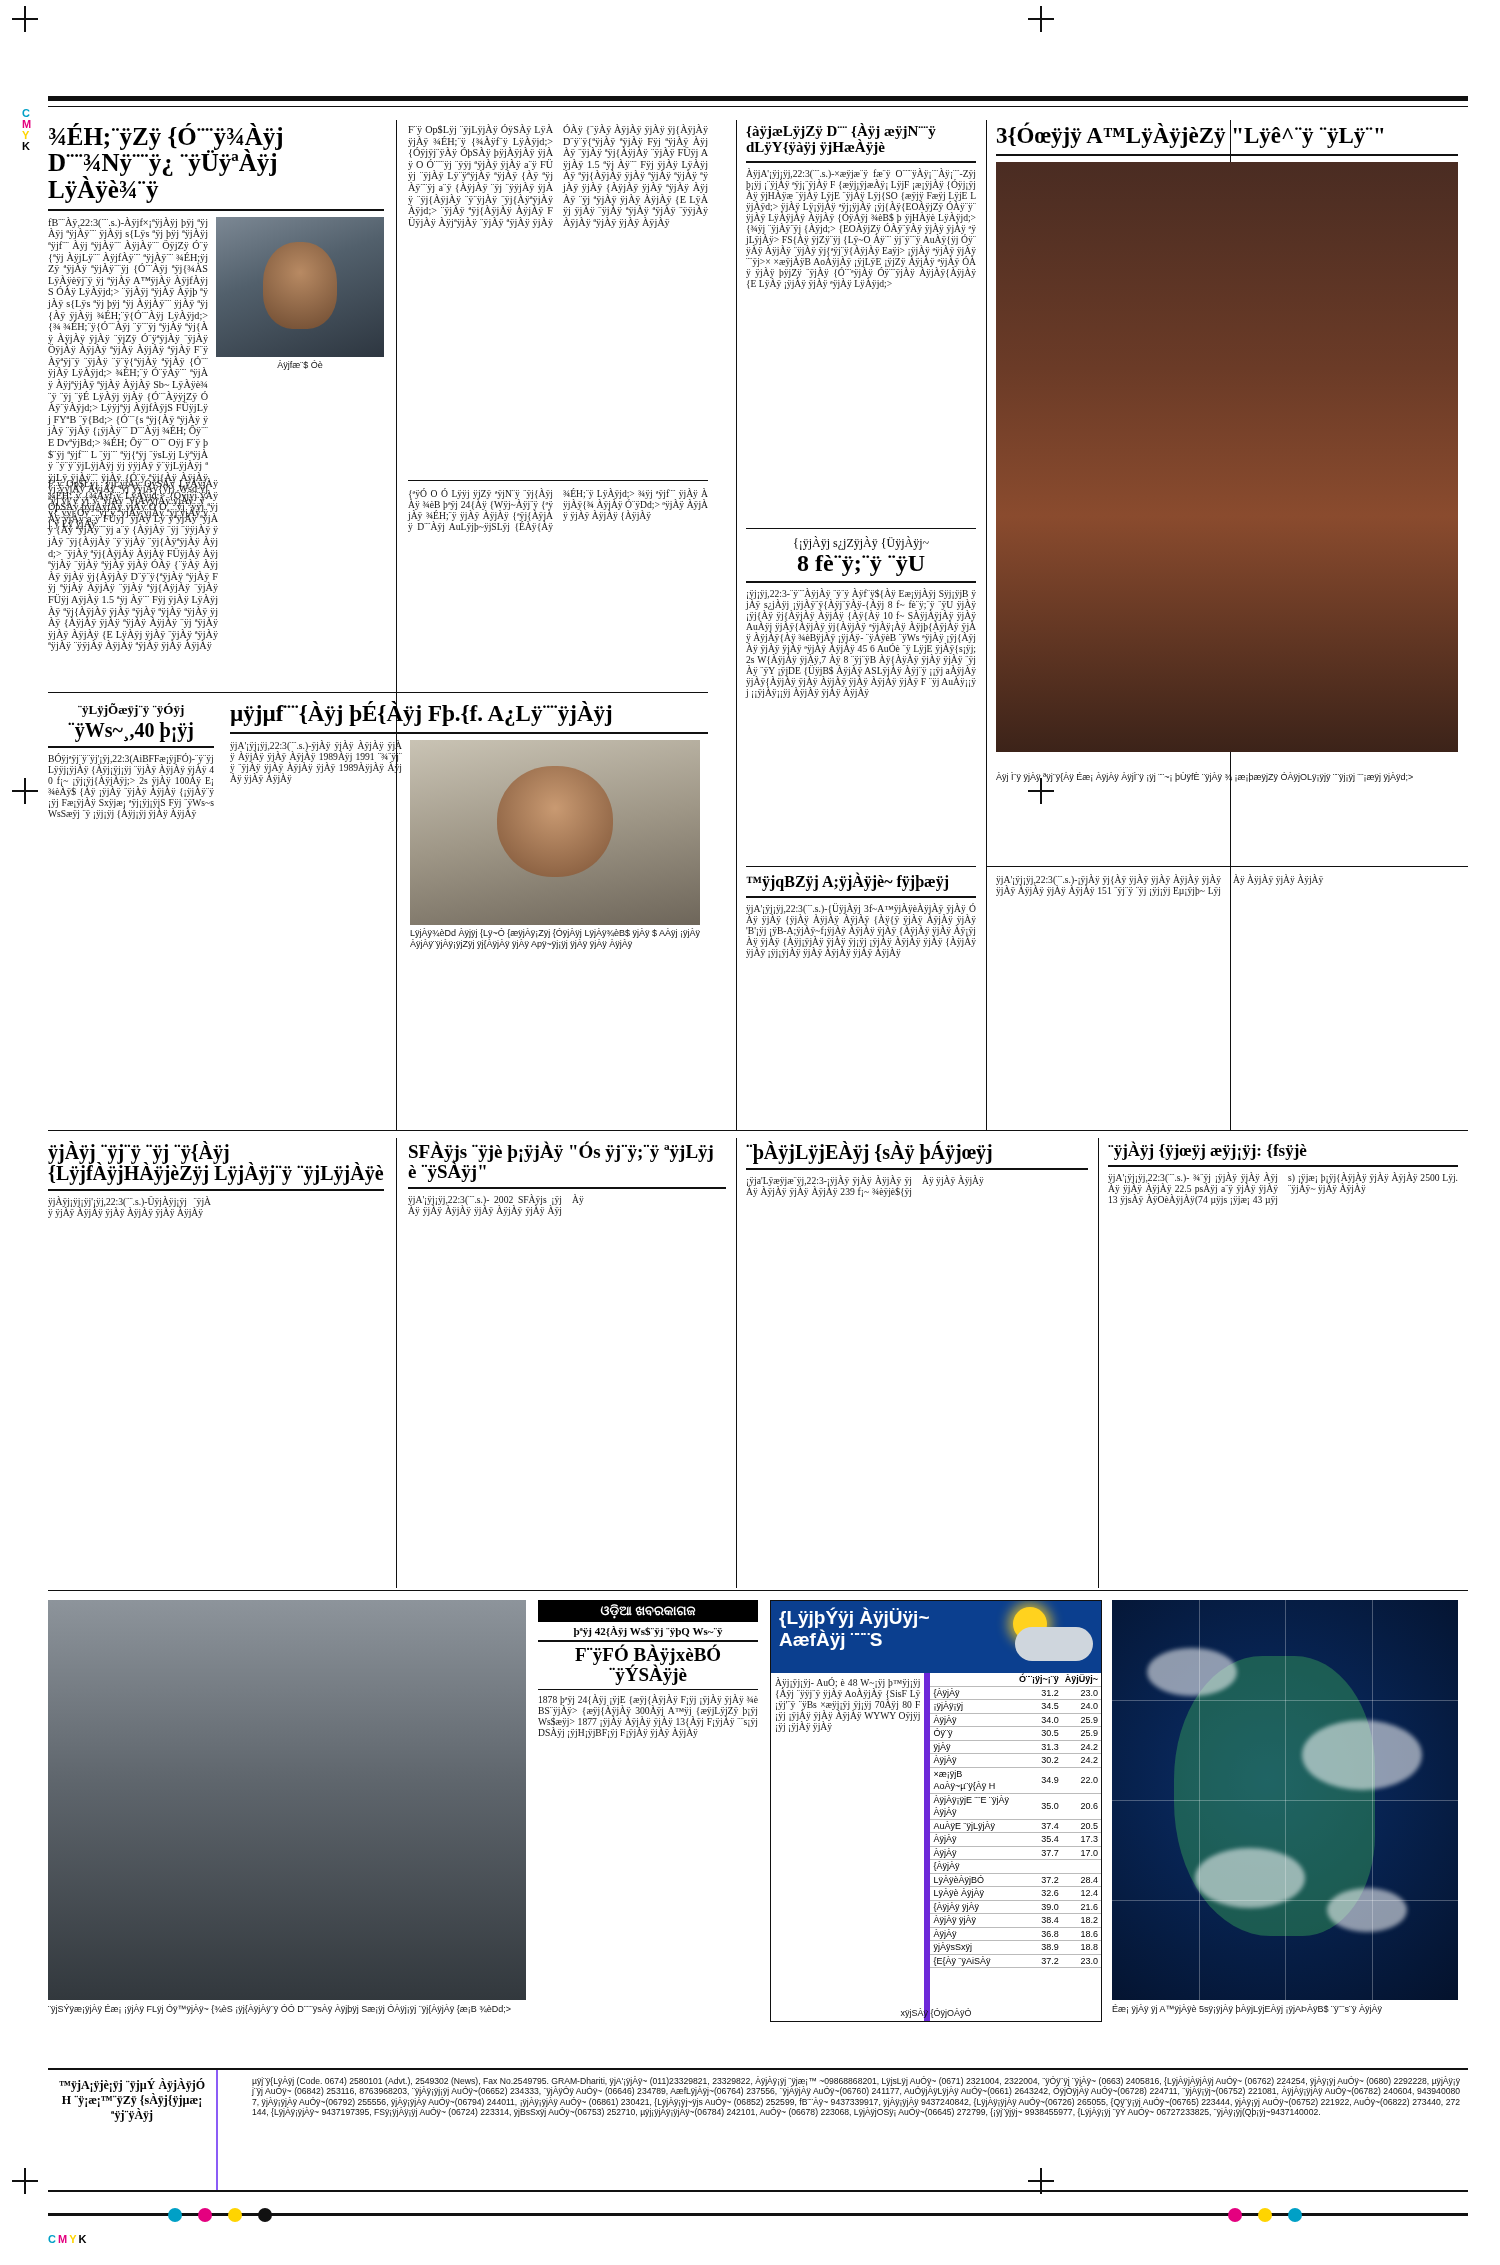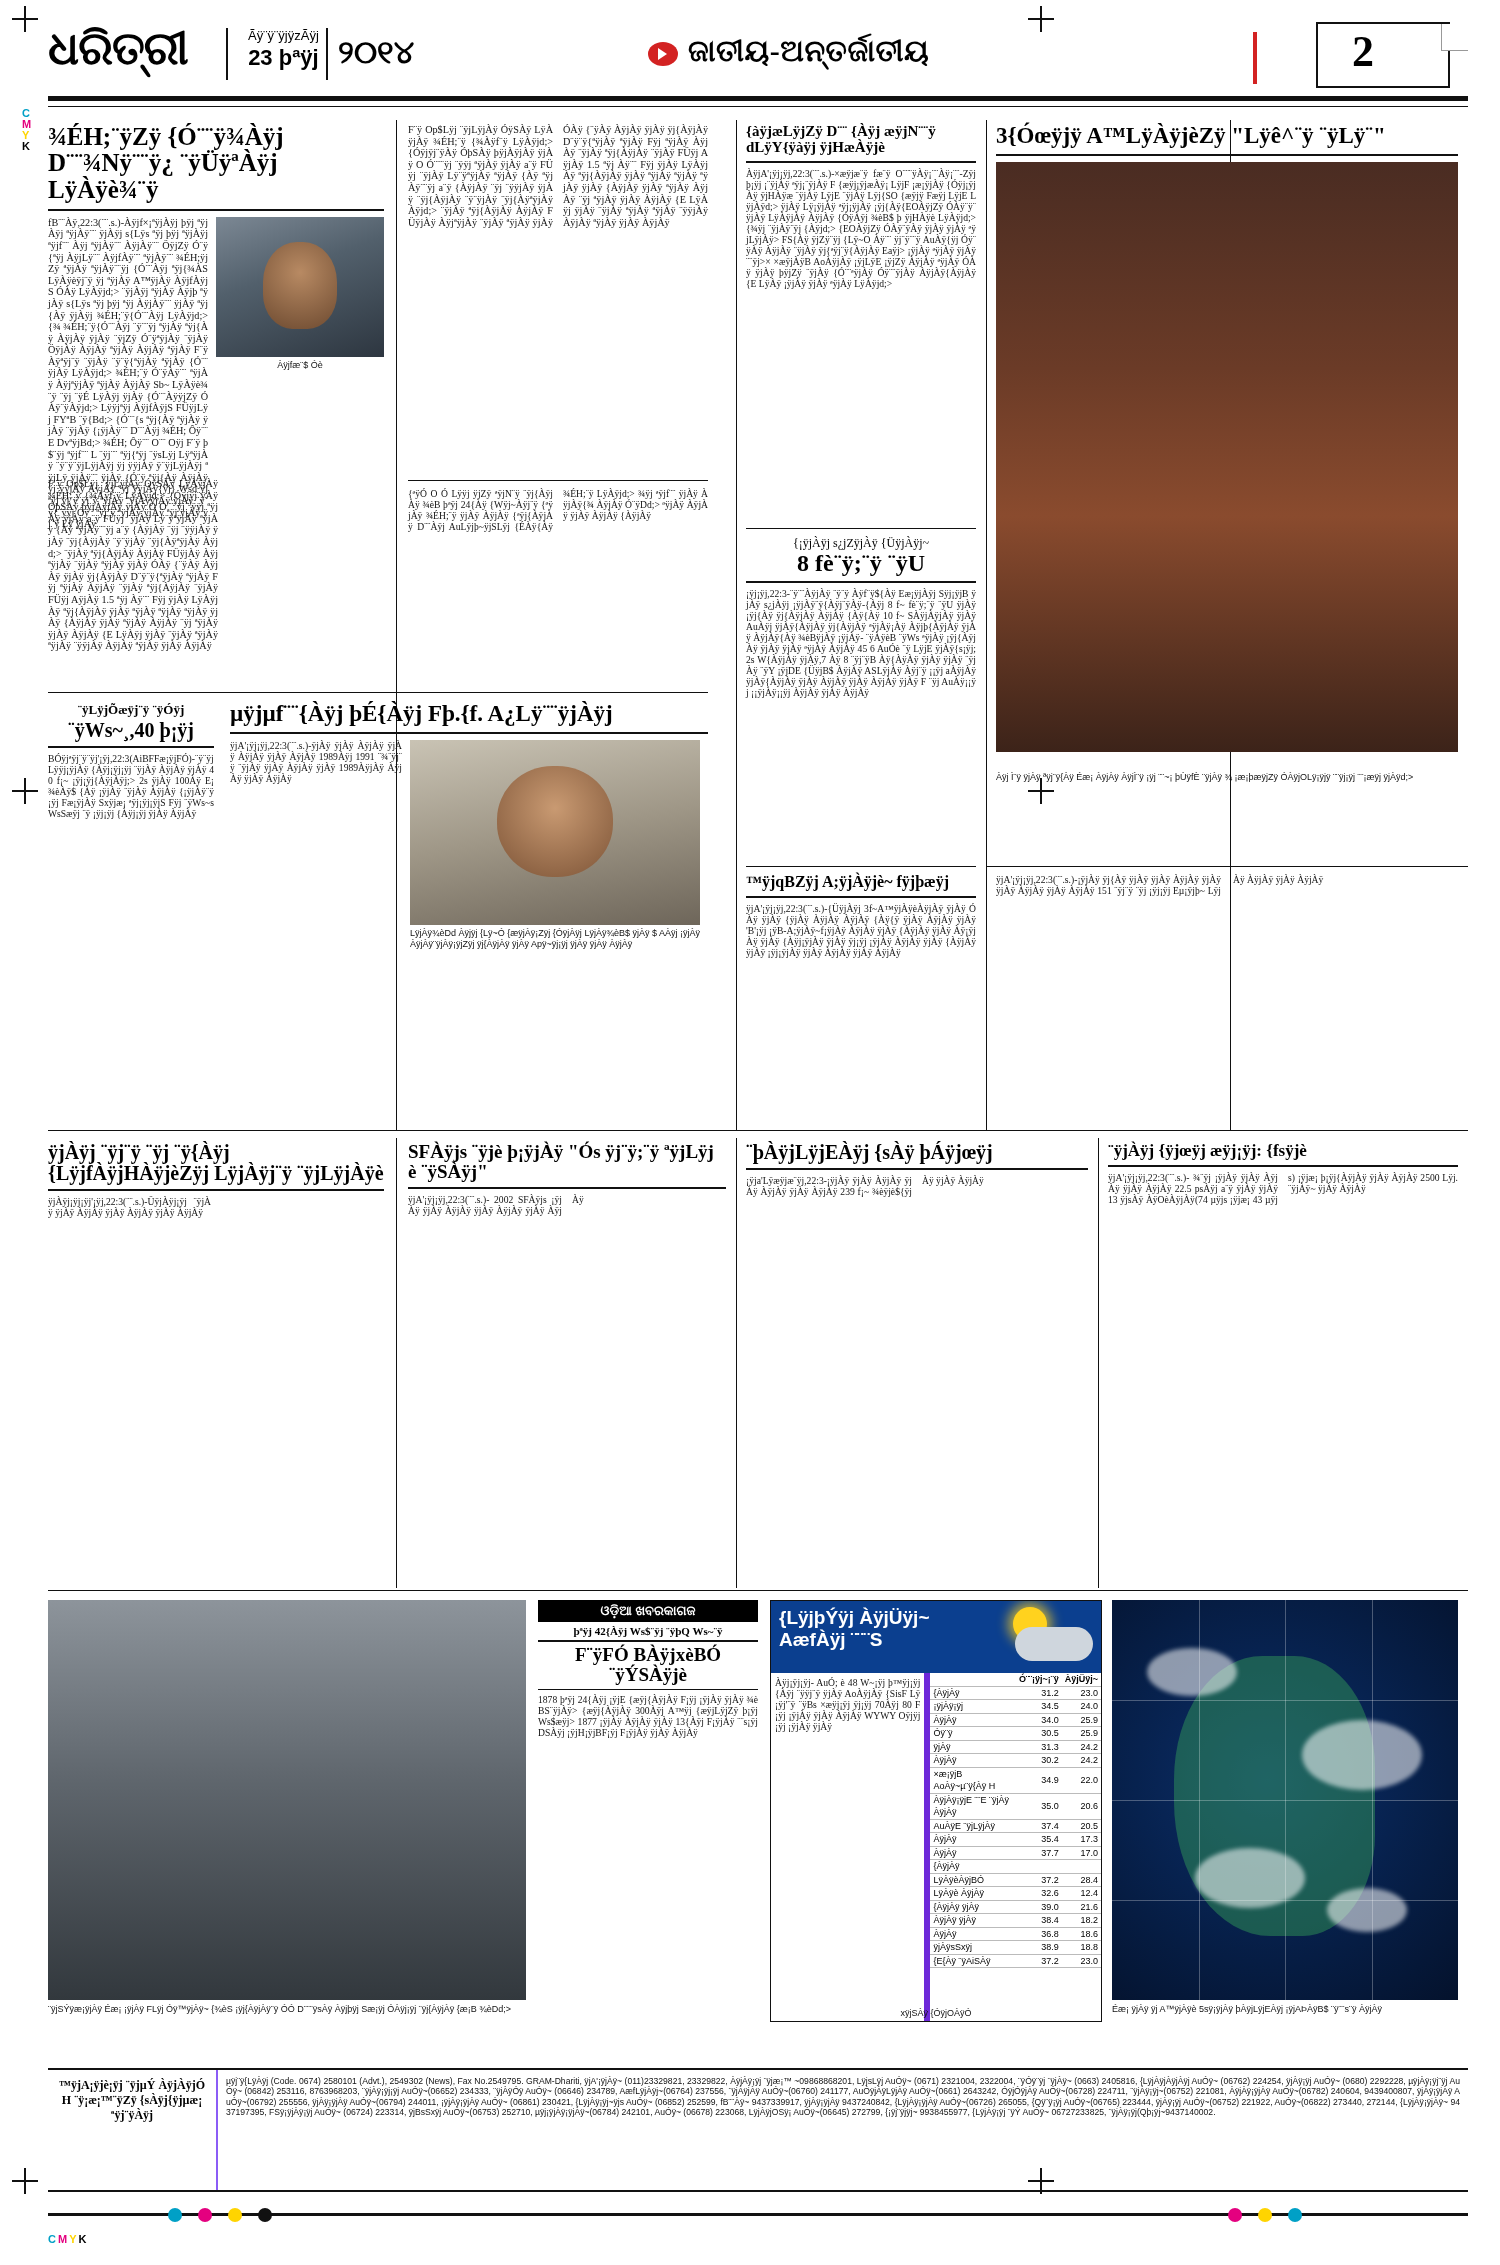--- a/index.html
+++ b/index.html
@@ -56,21 +56,21 @@
   .wbox{border:1px solid #111;background:#fff;}
   .wtable{width:100%;border-collapse:collapse;font-family:"Liberation Sans",sans-serif;font-size:9px;}
   .wtable th,.wtable td{border-bottom:1px solid #bbb;padding:0 3px;line-height:12.5px;}
   .wtable td.num{text-align:right;}
   .sunicon{position:absolute;border-radius:50%;background:#ffd21e;}
   .cloudicon{position:absolute;border-radius:18px;background:#cfd6dd;}
   
   .alm-head{background:#000000;color:#fff;font-family:"Liberation Sans",sans-serif;font-weight:bold;text-align:center;}
   
   .imprint{position:absolute;border-top:2px solid #111;border-bottom:2px solid #111;}
-  .imprint-txt{font-family:"Liberation Sans",sans-serif;font-size:8.6px;line-height:10.4px;text-align:justify;color:#111;word-break:break-all;}
+  .imprint-txt{font-family:"Liberation Sans",sans-serif;font-size:8.6px;line-height:10.4px;text-align:justify;color:#111;word-break:break-all;margin-left:26px;}
   .imp-left{font-family:"Liberation Serif",serif;font-size:12px;line-height:15px;text-align:center;font-weight:bold;}
   .colorbar{position:absolute;left:30px;bottom:10px;width:1420px;height:22px;}
   .cb-dot{position:absolute;width:14px;height:14px;border-radius:50%;top:4px;}
   .cb-line{position:absolute;left:0;top:9px;width:100%;height:3px;background:#111;}
 </style>
 </head>
 <body>
 
 <div class="page">
   <div class="sheet">
@@ -80,38 +80,20 @@
     <div class="cross" style="left:-6px;top:770px;"></div>
     <div class="cross" style="left:1010px;top:770px;"></div>
 
     <div class="cmyk" style="left:4px;top:100px;">
       <span class="c">C</span>
         <span class="m">M</span>
         <span class="y">Y</span>
         <span class="k">K</span>
     </div>
 
-    <div class="masthead">
-      <div class="logo">ଧରିତ୍ରୀ</div>
-      <div class="vbar" style="left:178px;"></div>
-      <div class="dateblk">
-        <div class="l1">Ãÿ¨ÿ¨ÿjÿzÃÿj</div>
-        <div class="l2">23 þªÿj</div>
-      </div>
-      <div class="vbar" style="left:278px;"></div>
-      <div class="year">୨୦୧୪</div>
-      <div class="bulletdot"></div>
-      <div class="secthead">ଜାତୀୟ-ଅନ୍ତର୍ଜାତୀୟ</div>
-      <div class="redline"></div>
-      <div class="pagenum">
-        <div class="bx"></div>
-        <div class="num">2</div>
-        <div class="fold"></div>
-      </div>
-    </div>
     <div class="rule-thick" style="top:88px;"></div>
     <div class="rule-thin" style="top:98px;"></div>
 
     <div class="vsep" style="left:378px;top:112px;height:1010px;"></div>
     <div class="vsep" style="left:718px;top:112px;height:1010px;"></div>
     <div class="vsep" style="left:968px;top:112px;height:1010px;"></div>
     <div class="vsep" style="left:1212px;top:112px;height:1010px;"></div>
     <div class="hsep" style="left:30px;top:684px;width:660px;"></div>
     <div class="hsep" style="left:30px;top:1122px;width:1420px;"></div>
     <div class="hsep" style="left:968px;top:858px;width:482px;"></div>

